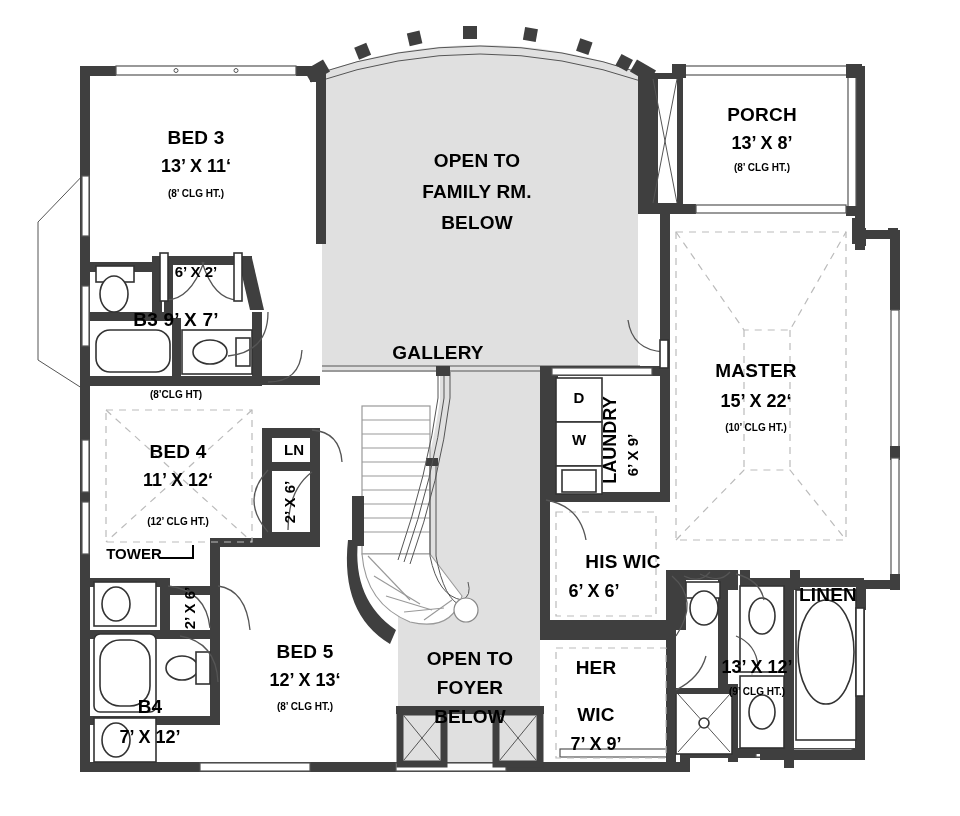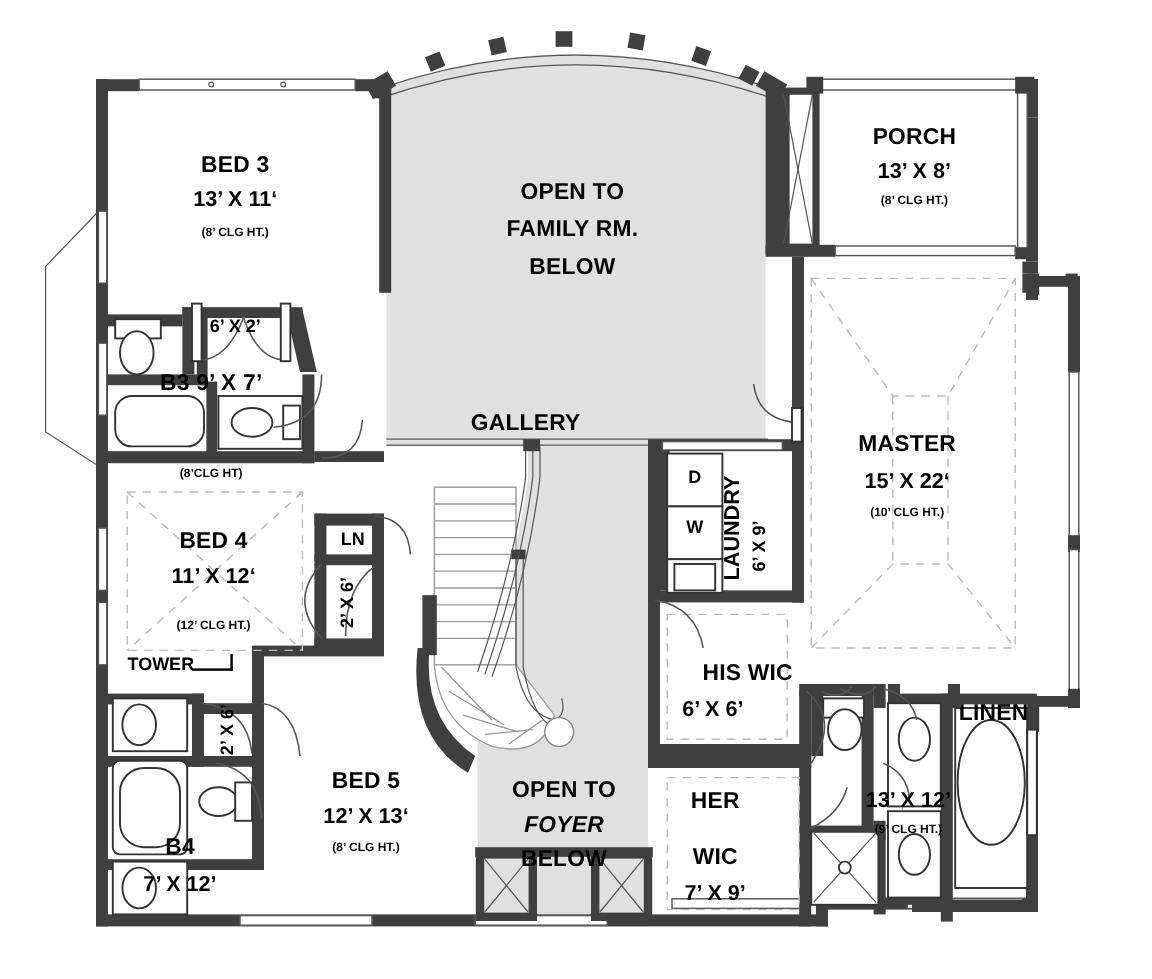--- a/index.html
+++ b/index.html
@@ -370,21 +370,21 @@
   <div class="lbl room-dim ctr" style="left:150px;top:737px;">7’ X 12’</div>
 
   <div class="lbl room-name ctr" style="left:477px;top:161px;">OPEN TO</div>
   <div class="lbl room-name ctr" style="left:477px;top:192px;">FAMILY RM.</div>
   <div class="lbl room-name ctr" style="left:477px;top:223px;">BELOW</div>
 
 
   <div class="lbl room-name ctr" style="left:438px;top:353px;">GALLERY</div>
 
   <div class="lbl room-name ctr" style="left:470px;top:659px;">OPEN TO</div>
-  <div class="lbl room-name ctr" style="left:470px;top:688px;font-style:italic;">FOYER</div>
+  <div class="lbl room-name ctr" style="left:470px;top:688px;">FOYER</div>
   <div class="lbl room-name ctr" style="left:470px;top:717px;">BELOW</div>
 
   <div class="lbl room-name ctr" style="left:762px;top:115px;">PORCH</div>
   <div class="lbl room-dim ctr" style="left:762px;top:143px;">13’ X 8’</div>
   <div class="lbl clg ctr" style="left:762px;top:168px;">(8’ CLG HT.)</div>
 
   <div class="lbl room-name ctr" style="left:756px;top:371px;">MASTER</div>
   <div class="lbl room-dim ctr" style="left:756px;top:401px;">15’ X 22‘</div>
   <div class="lbl clg ctr" style="left:756px;top:428px;">(10’ CLG HT.)</div>
 

